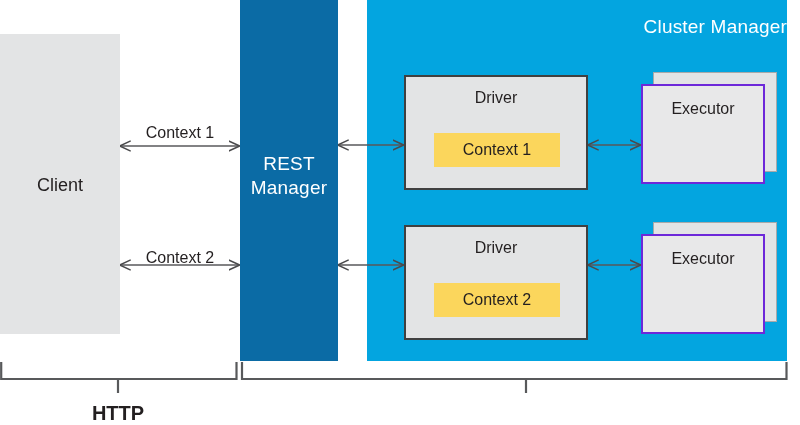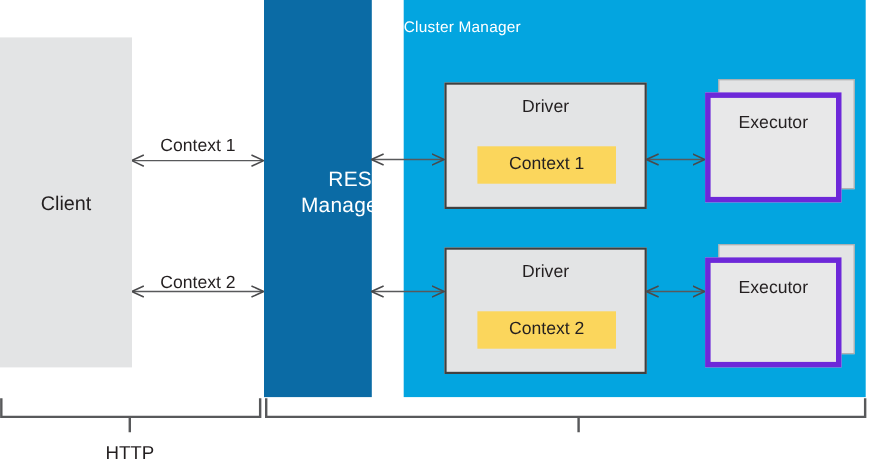--- a/index.html
+++ b/index.html
@@ -20,46 +20,46 @@
   .rest-server {
     position: absolute;
     left: 240px;
     top: 0px;
     width: 98px;
     height: 361px;
     background: #0B6BA5;
   }
   .rest-server-label {
     position: absolute;
-    left: 252px;
+    left: 240px;
     top: 152px;
     width: 98px;
-    text-align: right;
+    text-align: center;
     color: #ffffff;
     font-size: 19px;
     line-height: 24px;
     letter-spacing: 0.2px;
   }
 
   .cluster-manager {
     position: absolute;
     left: 367px;
     top: 0px;
     width: 420px;
     height: 361px;
     background: #03A5E0;
   }
   .cluster-manager-title {
     position: absolute;
     left: 367px;
     top: 16px;
     width: 420px;
-    text-align: left;
+    text-align: right;
     color: #ffffff;
-    font-size: 14px;
+    font-size: 19px;
     letter-spacing: 0.2px;
   }
 
   
   .client-box {
     position: absolute;
     left: 0px;
     top: 34px;
     width: 120px;
     height: 300px;
@@ -132,21 +132,21 @@
     border: 1px solid #A9A9A9;
     box-sizing: border-box;
   }
   .exec-front {
     position: absolute;
     left: 0px;
     top: 12px;
     width: 124px;
     height: 100px;
     background: #E8E8E9;
-    border: 5px solid #6d28d9;
+    border: 2px solid #6d28d9;
     box-sizing: border-box;
   }
   .executor-label {
     position: absolute;
     left: 0;
     right: 0;
     top: 14px;
     text-align: center;
     color: #231F20;
     font-size: 16px;
@@ -176,22 +176,23 @@
   .bracket-svg {
     position: absolute;
     left: 0;
     top: 355px;
     width: 800px;
     height: 70px;
   }
   .bracket-label {
     position: absolute;
     color: #231F20;
-    font-size: 17px;
-    text-align: center;
+    font-size: 20px;
+    text-align: center;
+    font-weight: bold;
   }
   .bracket-label.http { left: 58px; top: 402px; width: 120px; }
   .bracket-label.cluster { left: 406px; top: 402px; width: 240px; }
 </style>
 </head>
 <body>
 
 <div id="canvas">
 
   <div class="rest-server"></div>

